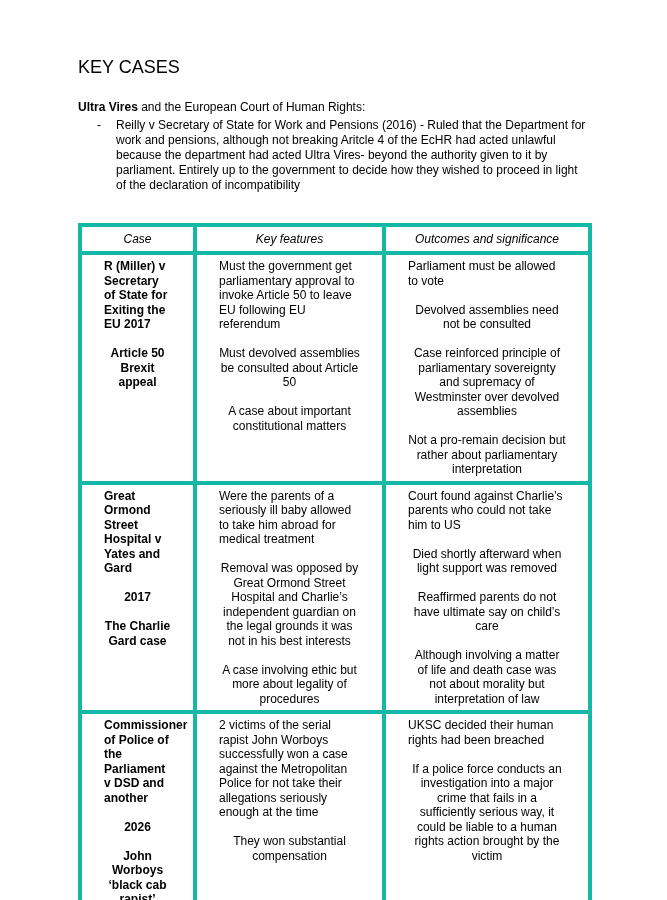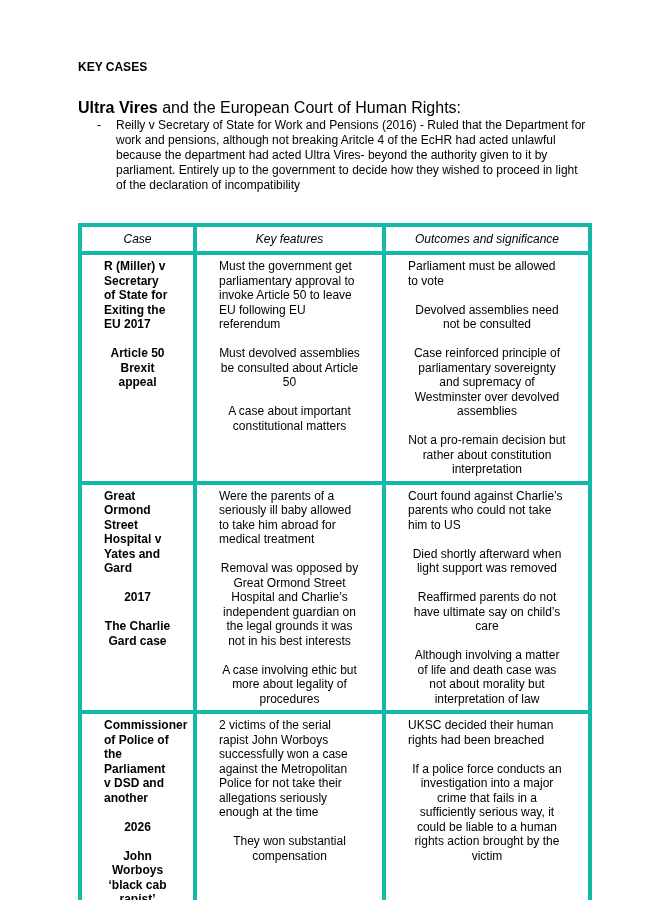--- a/index.html
+++ b/index.html
@@ -15,27 +15,27 @@
     font-family: "Liberation Sans", "DejaVu Sans", sans-serif;
     overflow: hidden;
   }
   .page-content {
     position: absolute;
     left: 78px;
     top: 58px;
     width: 510px;
   }
   h1.doc-title {
-    font-size: 12px;
+    font-size: 18px;
     line-height: 19px;
-    font-weight: bold;
+    font-weight: normal;
     margin: 0 0 23px 0;
   }
   p.intro-line {
-    font-size: 16px;
+    font-size: 12px;
     line-height: 15px;
     margin: 0;
   }
   .bullet-item {
     position: relative;
     margin: 3px 0 0 0;
     padding-left: 38px;
     font-size: 12px;
     line-height: 15px;
   }
@@ -113,21 +113,21 @@
           </td>
     <td class="features-cell">
             <p>Must the government get parliamentary approval to invoke Article 50 to leave EU following EU referendum</p>
             <p>Must devolved assemblies be consulted about Article 50</p>
             <p>A case about important constitutional matters</p>
           </td>
     <td class="outcomes-cell">
             <p>Parliament must be allowed to vote</p>
             <p>Devolved assemblies need not be consulted</p>
             <p>Case reinforced principle of parliamentary sovereignty and supremacy of Westminster over devolved assemblies</p>
-            <p>Not a pro-remain decision but rather about constitution interpretation</p>
+            <p>Not a pro-remain decision but rather about parliamentary interpretation</p>
           </td>
   </tr>
         <tr>
     <td class="case-cell">
             <p>Great Ormond Street Hospital v Yates and Gard</p>
             <p>2017</p>
             <p>The Charlie Gard case</p>
           </td>
     <td class="features-cell">
             <p>Were the parents of a seriously ill baby allowed to take him abroad for medical treatment</p>

